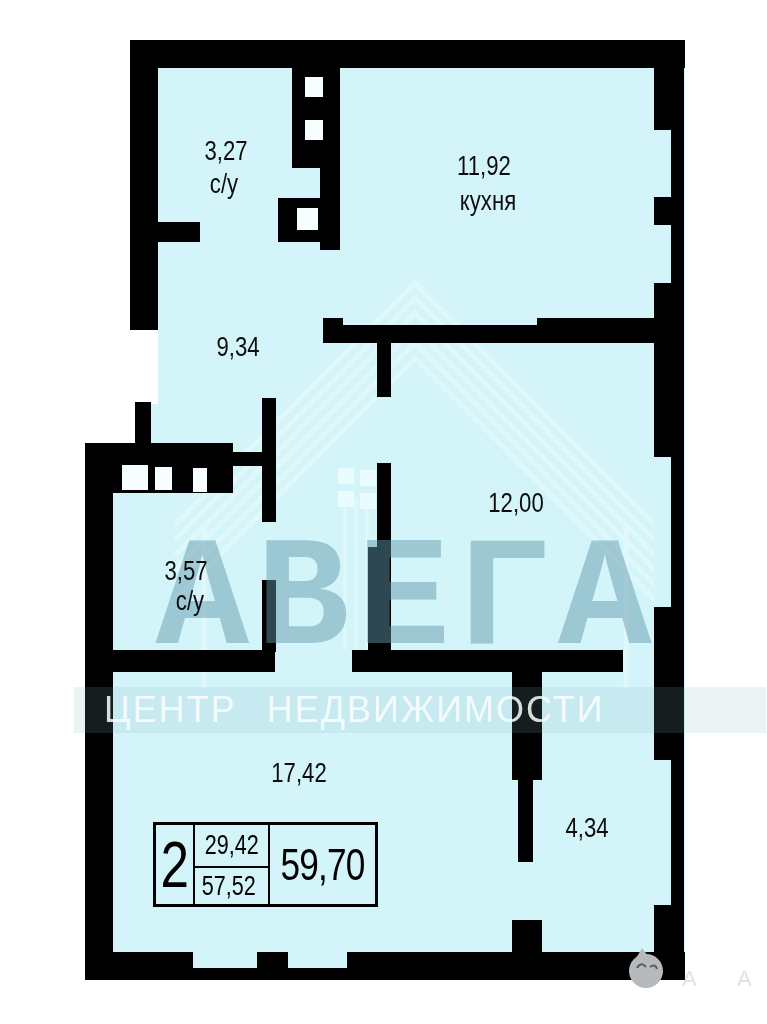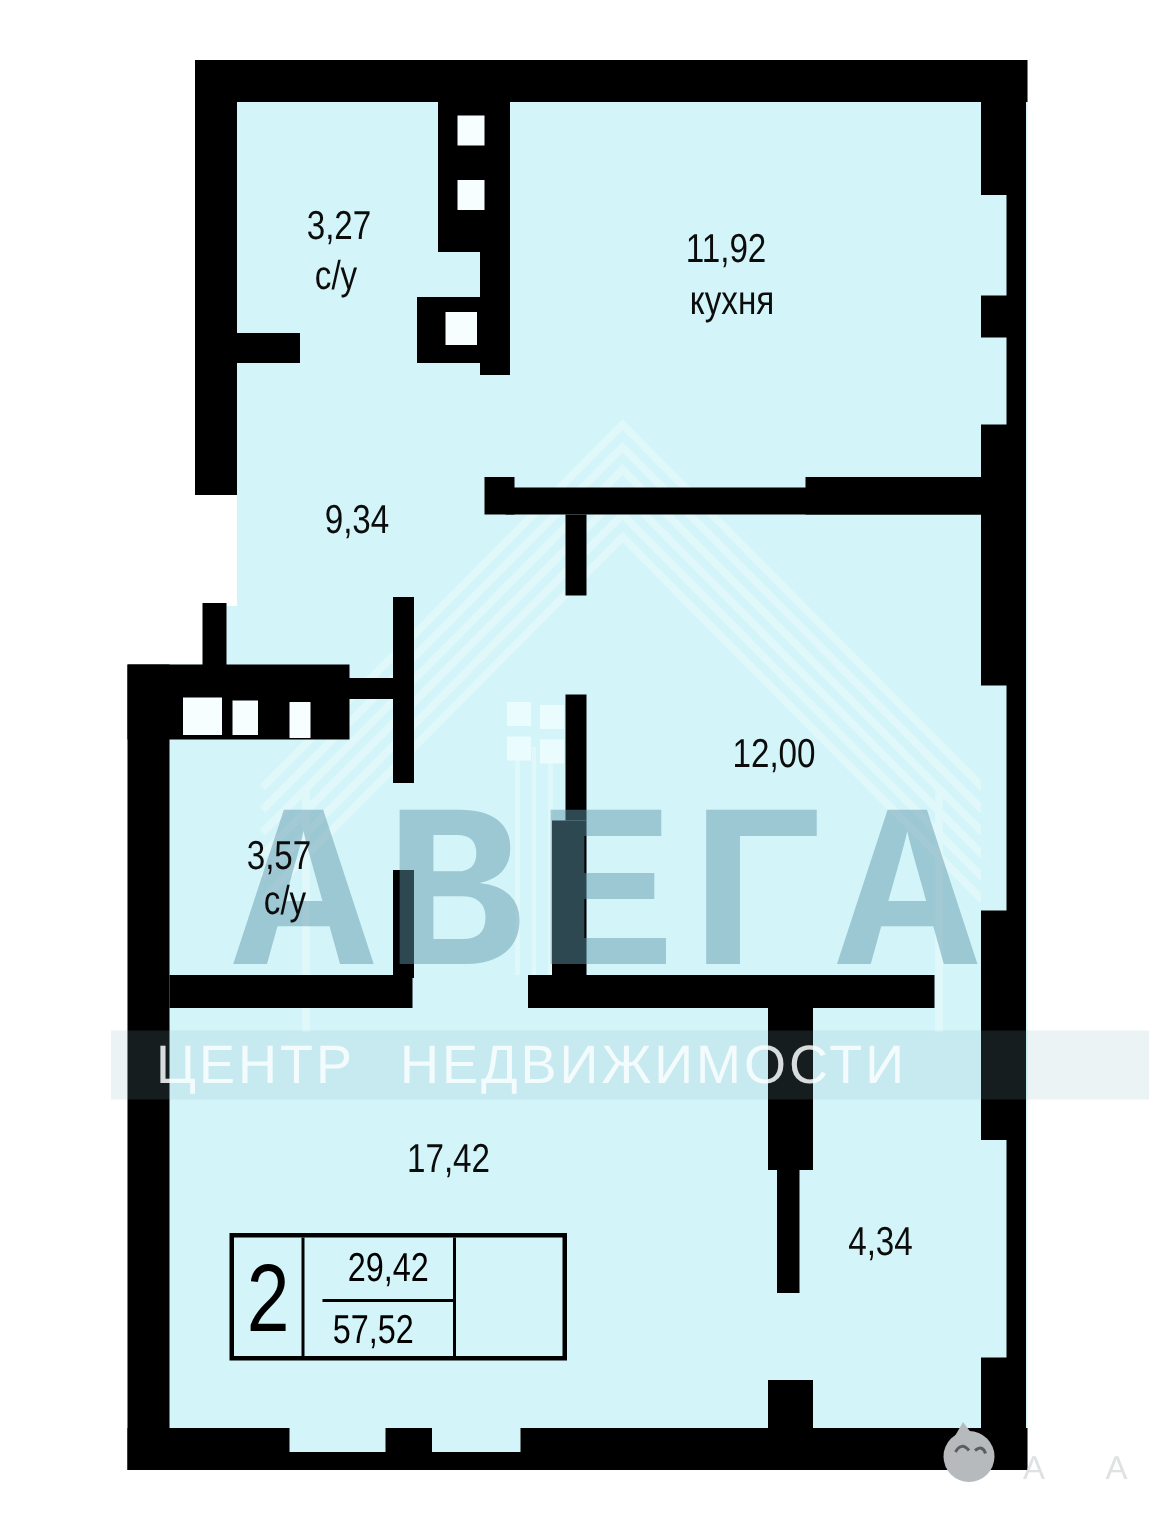--- a/index.html
+++ b/index.html
@@ -15,21 +15,21 @@
             letter-spacing:7px;color:rgba(95,150,170,.48);white-space:nowrap;}
   .wm-band{position:absolute;z-index:2;left:74px;top:687px;width:692px;height:46px;
            background:rgba(130,180,195,.16);}
   .wm-tag{position:absolute;left:30px;top:0;line-height:46px;font-size:36px;
           letter-spacing:2px;word-spacing:18px;color:rgba(250,254,255,.85);white-space:nowrap;}
   .corner-letter{position:absolute;z-index:2;font-size:22px;color:rgba(200,206,208,.6);}
   
   .infobox{position:absolute;z-index:3;left:153px;top:822px;width:225px;height:85px;
            border:3px solid #000;box-sizing:border-box;display:flex;background:transparent;}
   .ib-c1{width:45px;border-right:2px solid #000;display:flex;align-items:center;justify-content:center;}
-  .ib-c2{width:87px;border-right:2px solid #000;display:flex;flex-direction:column;padding-left:12px;}
+  .ib-c2{width:87px;border-right:2px solid #000;display:flex;flex-direction:column;}
   .ib-c2a{height:41px;border-bottom:2px solid #000;display:flex;align-items:center;justify-content:center;}
   .ib-c2b{flex:1;display:flex;align-items:center;}
   .ib-c3{flex:1;display:flex;align-items:center;justify-content:center;}
   .n{display:inline-block;transform:scaleX(.8);color:#000;}
   .n-big{font-size:64px;}
   .n-mid{font-size:27px;}
   .n-total{font-size:44px;letter-spacing:-1px;}
 </style>
 </head>
 <body>
@@ -144,15 +144,18 @@
       <span class="n n-big">2</span>
     </div>
     <div class="ib-c2">
       <div class="ib-c2a">
         <span class="n n-mid">29,42</span>
       </div>
       <div class="ib-c2b">
         <span class="n n-mid">57,52</span>
       </div>
     </div>
+    <div class="ib-c3">
+      <span class="n n-total">59,70</span>
+    </div>
   </div>
 
 </div>
 
 </body></html>

